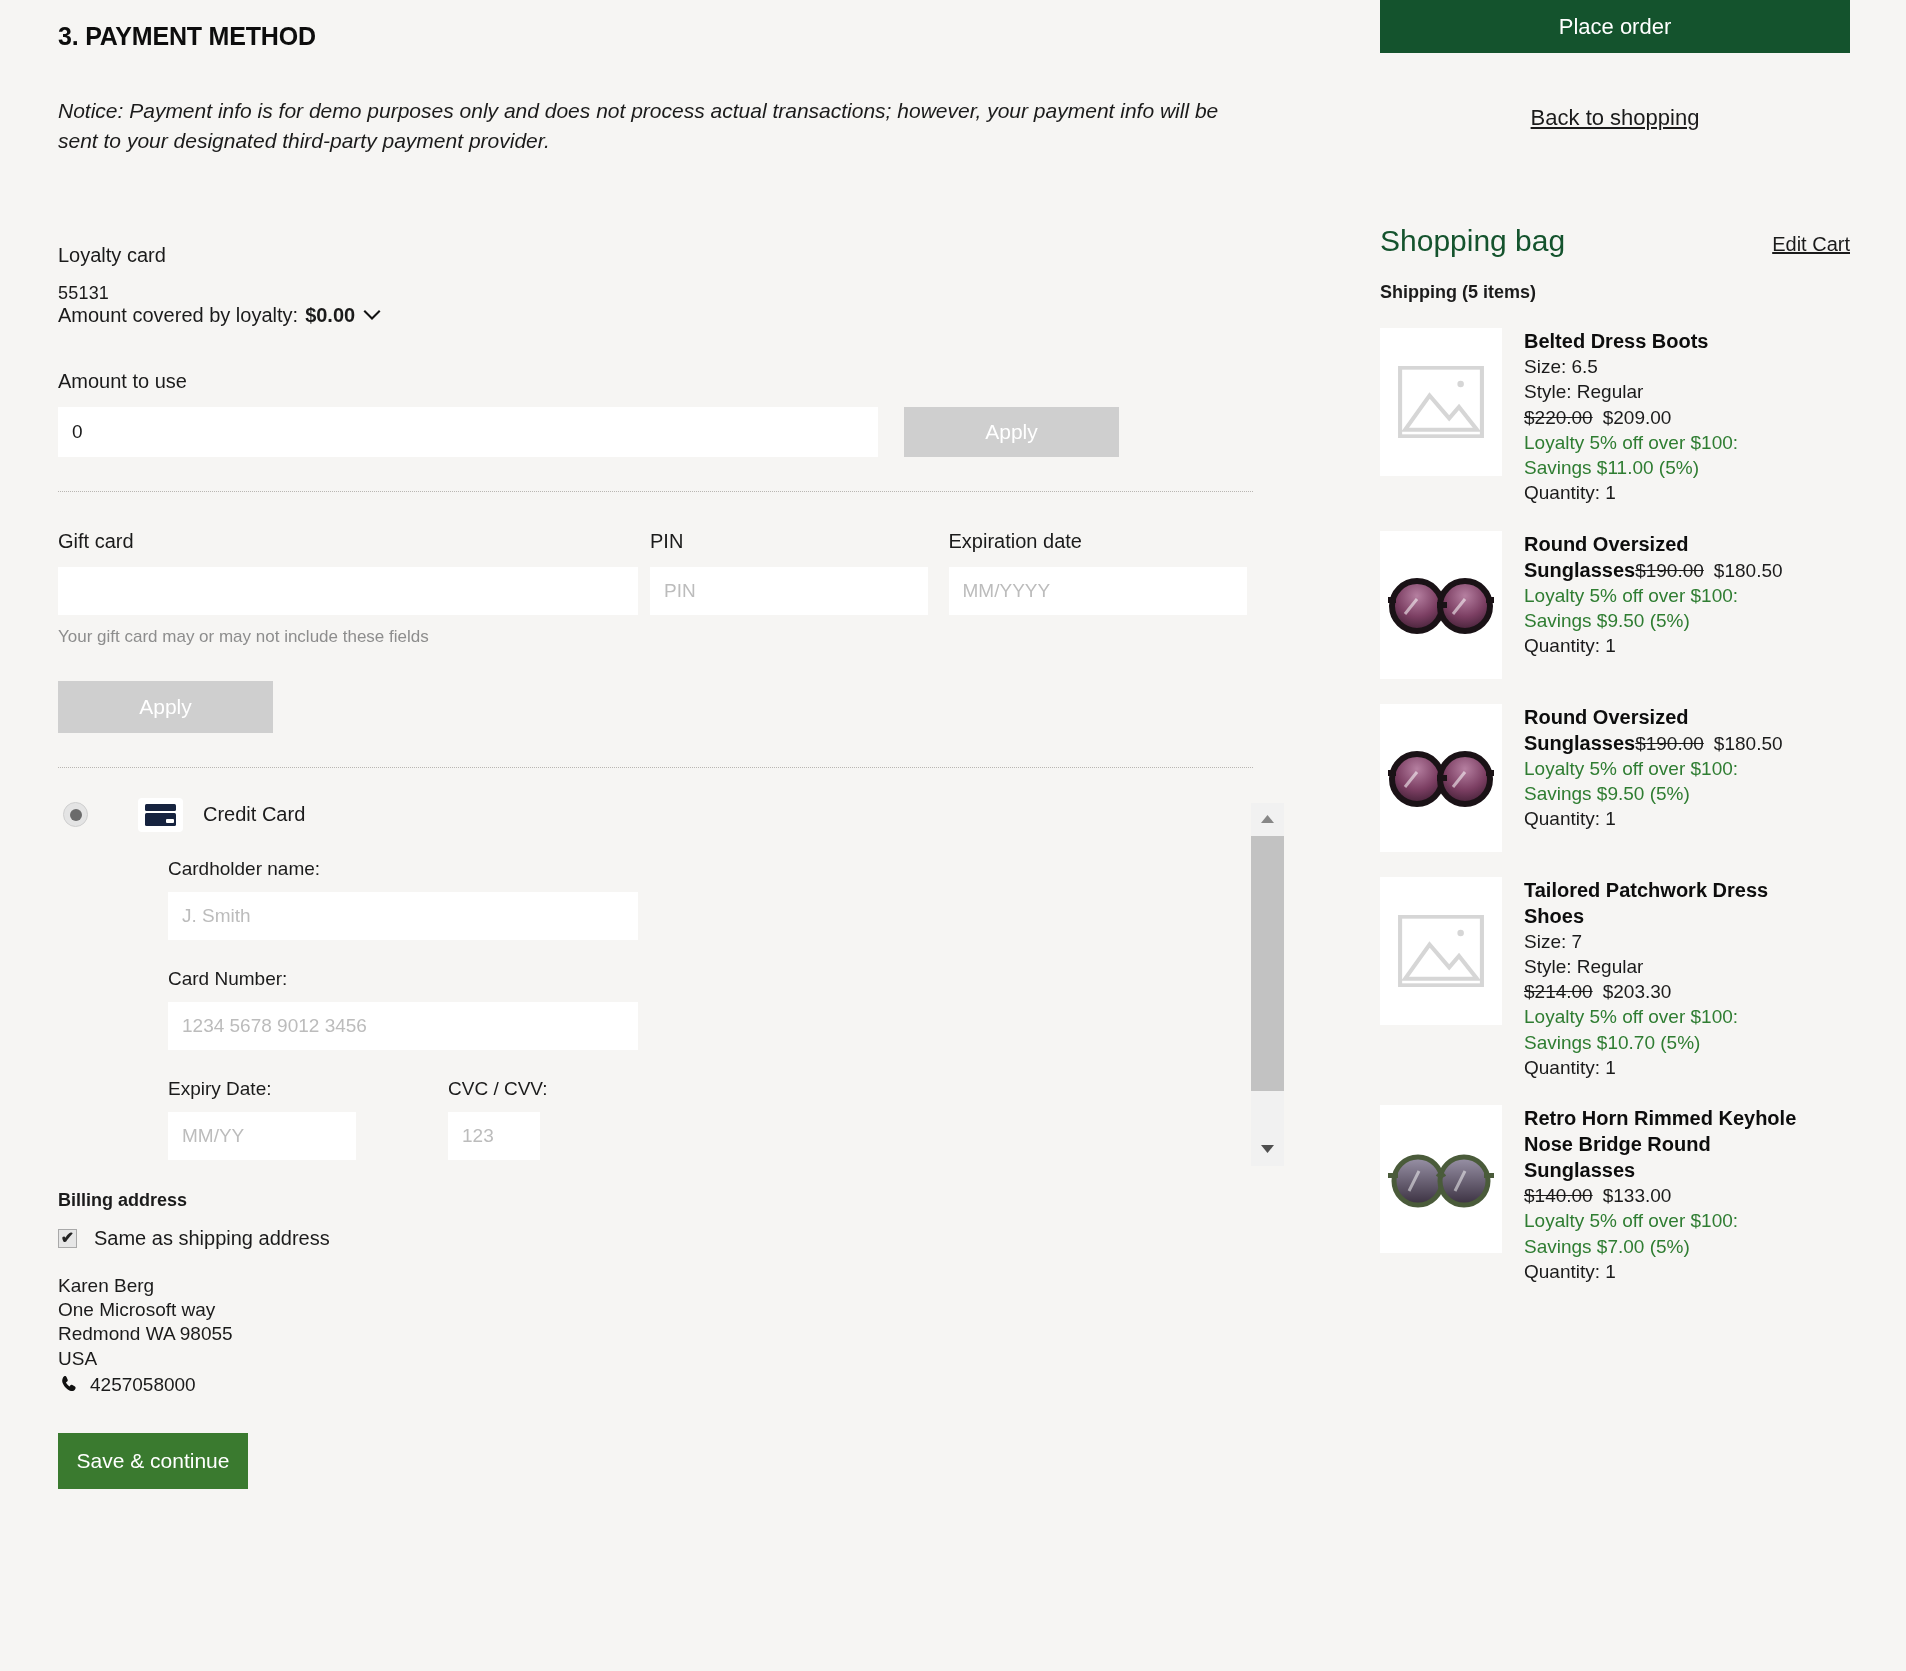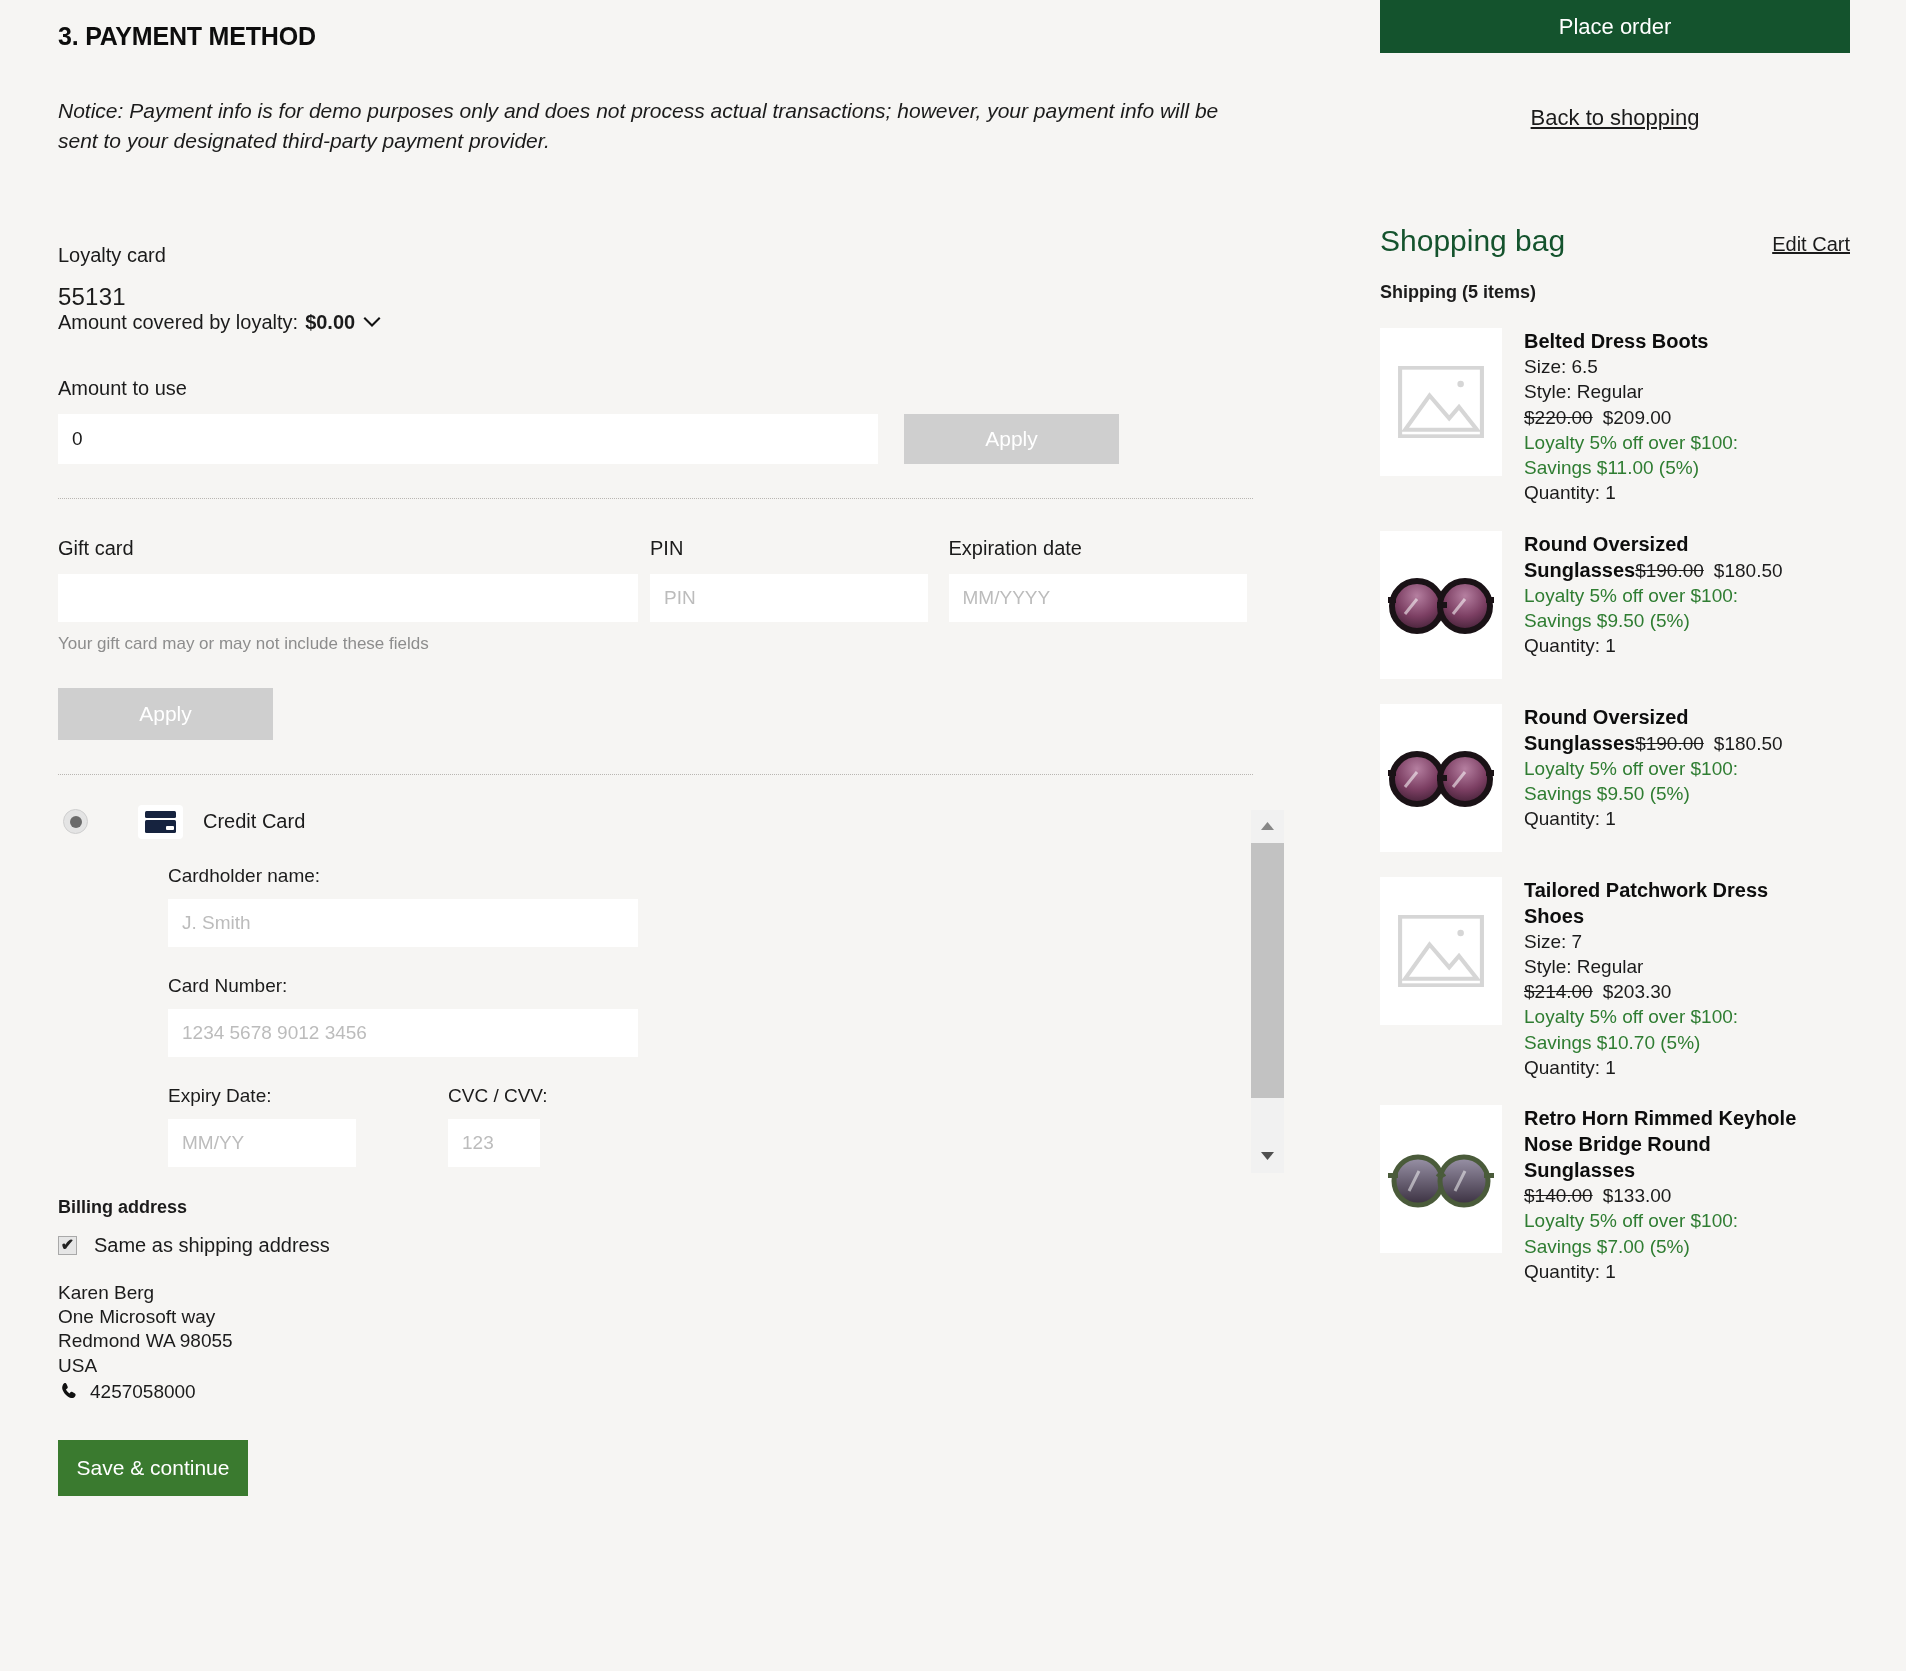--- a/index.html
+++ b/index.html
@@ -22,21 +22,21 @@
     font-size: 25px; font-weight: bold; letter-spacing: -0.2px;
     margin: 22px 0 0 0; color: #0d0d0d;
   }
   .notice {
     font-style: italic; font-size: 21px; line-height: 1.42;
     margin: 45px 0 0 0; width: 1190px; color: #1b1b1b;
   }
 
   .field-label { font-size: 20px; color: #1b1b1b; }
   .loyalty-block { margin-top: 88px; }
-  .loyalty-number { font-size: 24px; margin-top: 16px; letter-spacing: 0.2px; }
+  .loyalty-number { font-size: 18px; margin-top: 16px; letter-spacing: 0.2px; }
   .loyalty-covered {
     font-size: 20px; display: flex;
     align-items: center; gap: 7px;
   }
   .loyalty-covered .amt { font-weight: bold; }
   .chev { display: inline-block; width: 20px; height: 20px; }
   .chev svg { display: block; }
 
   .amount-label { margin-top: 43px; font-size: 20px; }
   .row { display: flex; align-items: flex-start; }

